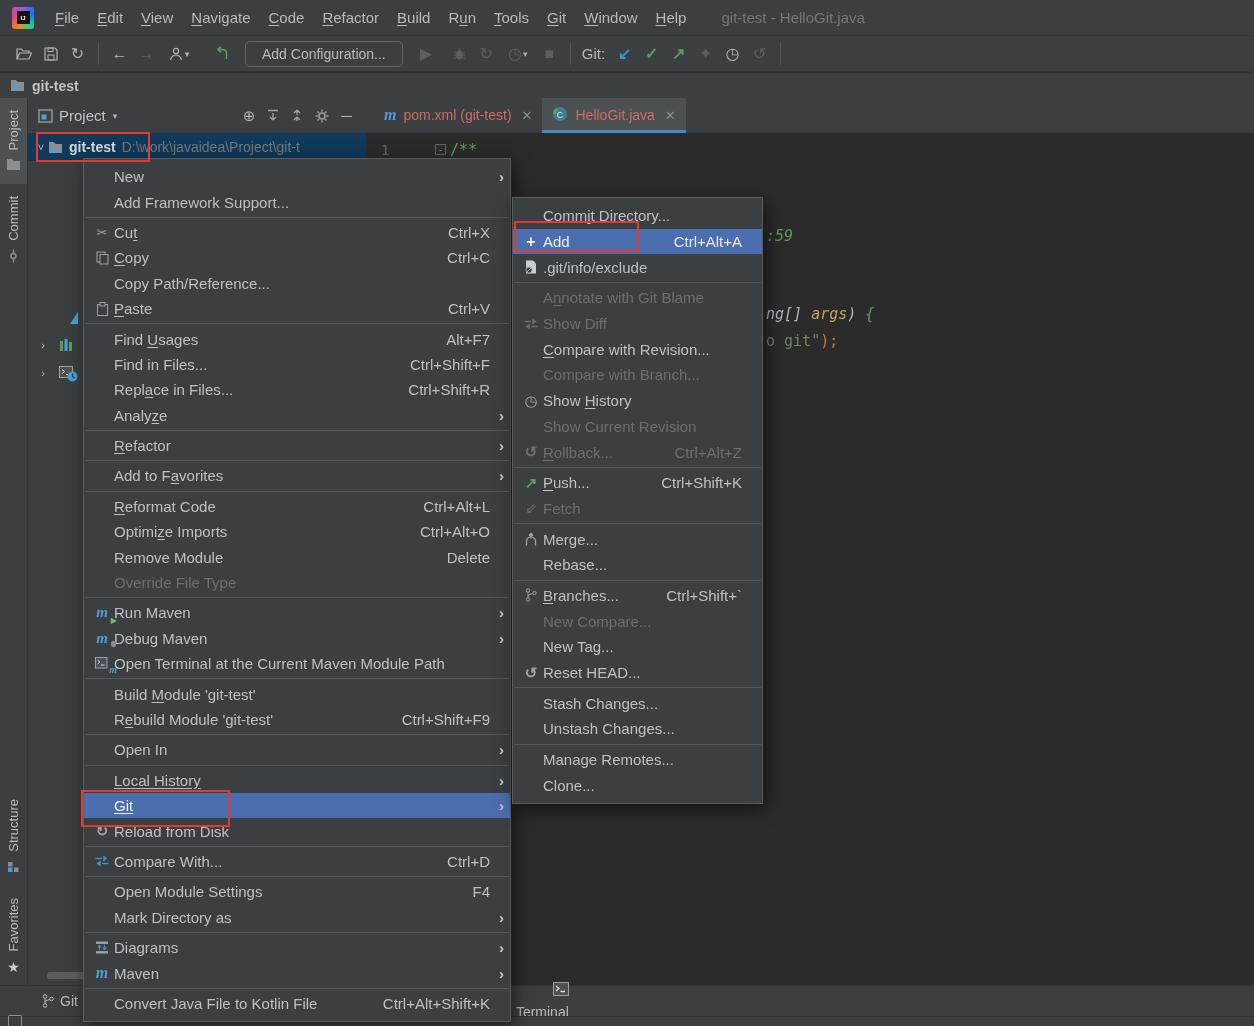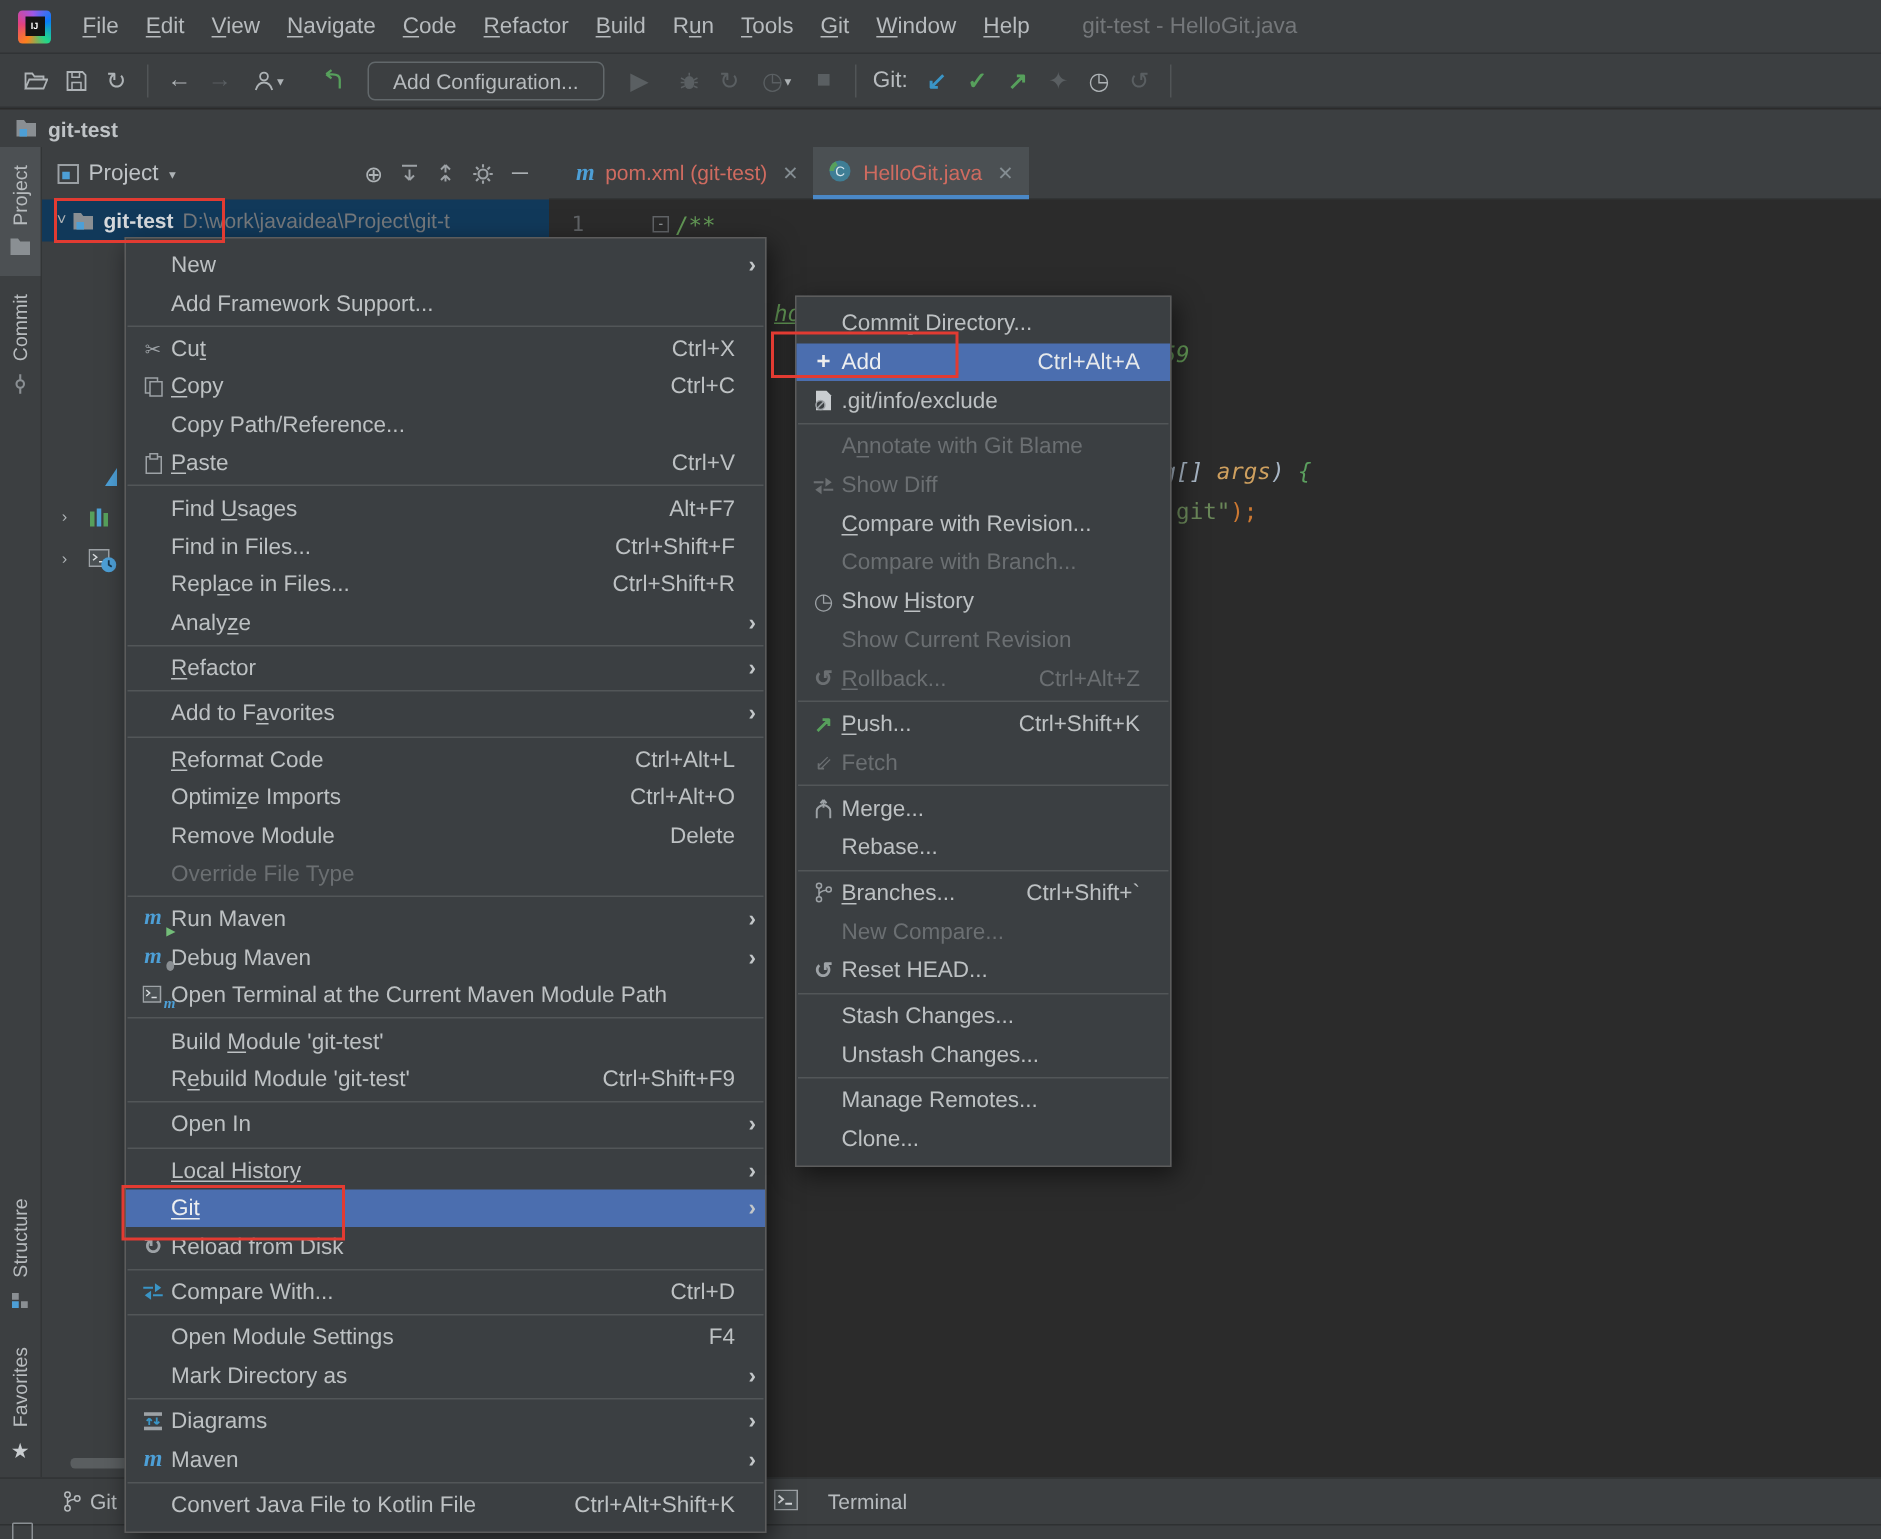--- a/index.html
+++ b/index.html
@@ -70,29 +70,29 @@
   .gutter-num{position:absolute;left:15px;top:9px;color:#606366;font-size:14px;}
   .fold{position:absolute;left:69px;top:11px;width:11px;height:11px;border:1px solid #606366;color:#9da2a6;
         font-size:9px;line-height:10px;text-align:center;box-sizing:border-box;}
   .frag{position:absolute;white-space:pre;}
   .frag.it{font-style:italic;margin-top:32px;}
 
   
   .bottombar{position:absolute;left:0;top:985px;width:100%;height:31px;background:#3c3f41;border-top:1px solid #323536;
              display:flex;align-items:center;box-sizing:border-box;font-size:14px;color:#b7bbbe;}
   .bb-git{margin-left:42px;display:flex;align-items:center;gap:6px;}
-  .bb-terminal{margin-left:438px;display:flex;align-items:flex-start;gap:20px;}
+  .bb-terminal{margin-left:438px;display:flex;align-items:flex-end;gap:8px;flex-direction:column;}
   .statusbar{position:absolute;left:0;top:1016px;width:100%;height:10px;background:#3c3f41;border-top:1px solid #2e3132;}
   .corner-icon{position:absolute;left:8px;top:1015px;width:12px;height:10px;border:1px solid #8a8f93;border-radius:1px;}
 
   
   .menu{position:absolute;background:#3b3f42;border:1px solid #5c5c5c;box-shadow:3px 5px 16px rgba(0,0,0,.55);
         padding:5px 0;z-index:50;font-size:15px;box-sizing:border-box;}
   #main-menu{left:83px;top:158px;width:428px;}
-  #git-menu{left:530px;top:197px;width:251px;}
+  #git-menu{left:512px;top:197px;width:251px;}
   .menu-item{display:flex;align-items:center;padding:0 6px 0 6px;color:#bdc1c3;white-space:nowrap;box-sizing:border-box;}
   #main-menu .menu-item{height:25.4px;}
   #git-menu .menu-item{height:25.7px;}
   .menu-item.sel{background:#4b6eaf;color:#eceef0;}
   .menu-item.dis .mi-label,.menu-item.dis .mi-shortcut{color:#6b6f72;}
   .mi-icon{width:24px;min-width:24px;height:100%;display:inline-flex;align-items:center;justify-content:center;position:relative;}
   .mi-label{flex:0 0 auto;}
   .mi-space{flex:1 1 auto;}
   .mi-shortcut{margin-left:22px;color:#bdc1c3;}
   .sel .mi-shortcut{color:#e6e9eb;}
@@ -724,20 +724,26 @@
         <span class="mi-shortcut">Ctrl+Shift+`</span>
         <span class="mi-arrow"></span>
       </div>
       <div class="menu-item dis">
         <span class="mi-icon"></span>
         <span class="mi-label">New Compare...</span>
         <span class="mi-space"></span>
         <span class="mi-arrow"></span>
       </div>
       <div class="menu-item">
+        <span class="mi-icon"></span>
+        <span class="mi-label">New Tag...</span>
+        <span class="mi-space"></span>
+        <span class="mi-arrow"></span>
+      </div>
+      <div class="menu-item">
         <span class="mi-icon">
           <span class="g" style="font-size:15px;font-weight:700">↺</span>
         </span>
         <span class="mi-label">Reset HEAD...</span>
         <span class="mi-space"></span>
         <span class="mi-arrow"></span>
       </div>
       <div class="menu-sep"></div>
       <div class="menu-item">
         <span class="mi-icon"></span>

